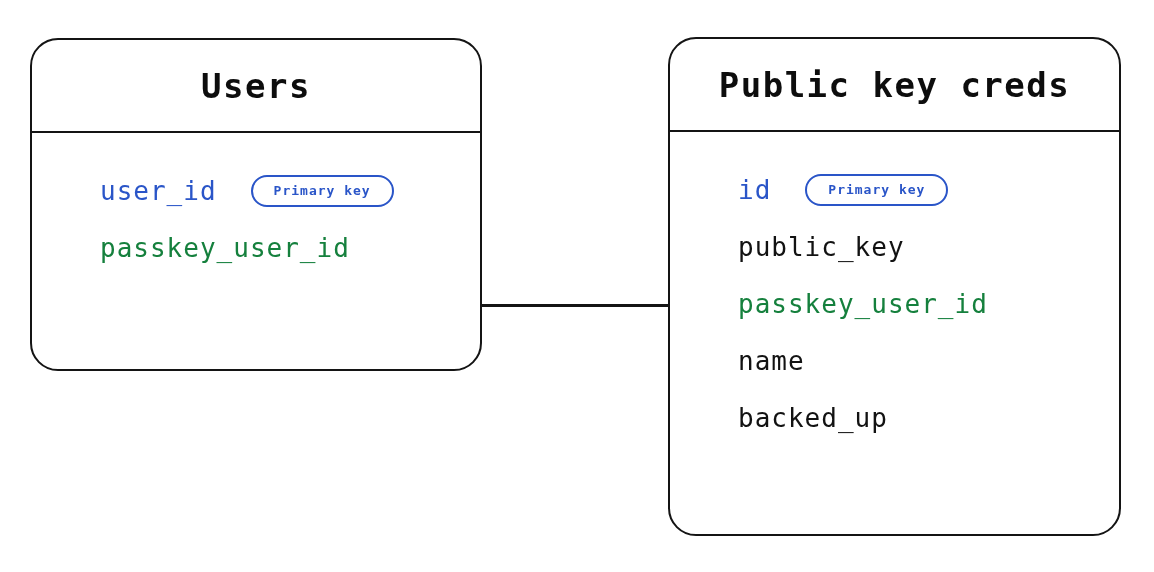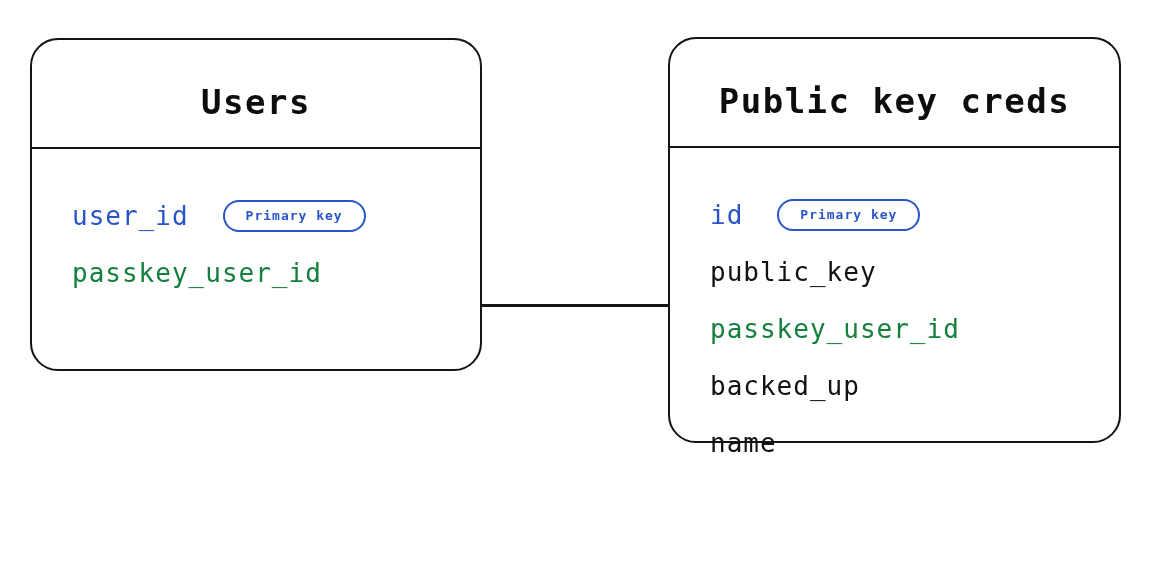--- a/index.html
+++ b/index.html
@@ -37,39 +37,39 @@
   .table-users {
     left: 30px;
     top: 38px;
     width: 452px;
     height: 333px;
   }
   .table-creds {
     left: 668px;
     top: 37px;
     width: 453px;
-    height: 406px;
+    height: 499px;
   }
 
   .table-title {
     height: 91px;
     display: flex;
     align-items: center;
     justify-content: center;
     border-bottom: 2.5px solid #141414;
     font-weight: bold;
     font-size: 34px;
     letter-spacing: 1.5px;
     color: #0d0d0d;
     white-space: nowrap;
-    margin-top: 16px;
   }
 
   .table-fields {
-    padding: 38px 0 0 40px;
+    padding: 29px 0 0 40px;
+    margin-left: 28px;
   }
   .field {
     height: 57px;
     display: flex;
     align-items: center;
     gap: 34px;
   }
   .fname {
     font-size: 26px;
     letter-spacing: 1px;
@@ -121,21 +121,21 @@
         <span class="fname pk">id</span>
         <span class="badge">Primary key</span>
       </div>
       <div class="field">
         <span class="fname">public_key</span>
       </div>
       <div class="field">
         <span class="fname fk">passkey_user_id</span>
       </div>
       <div class="field">
-        <span class="fname">backed_up</span>
+        <span class="fname">name</span>
       </div>
       <div class="field">
-        <span class="fname">name</span>
+        <span class="fname">backed_up</span>
       </div>
     </div>
   </section>
 
 </div>
 
 </body></html>

